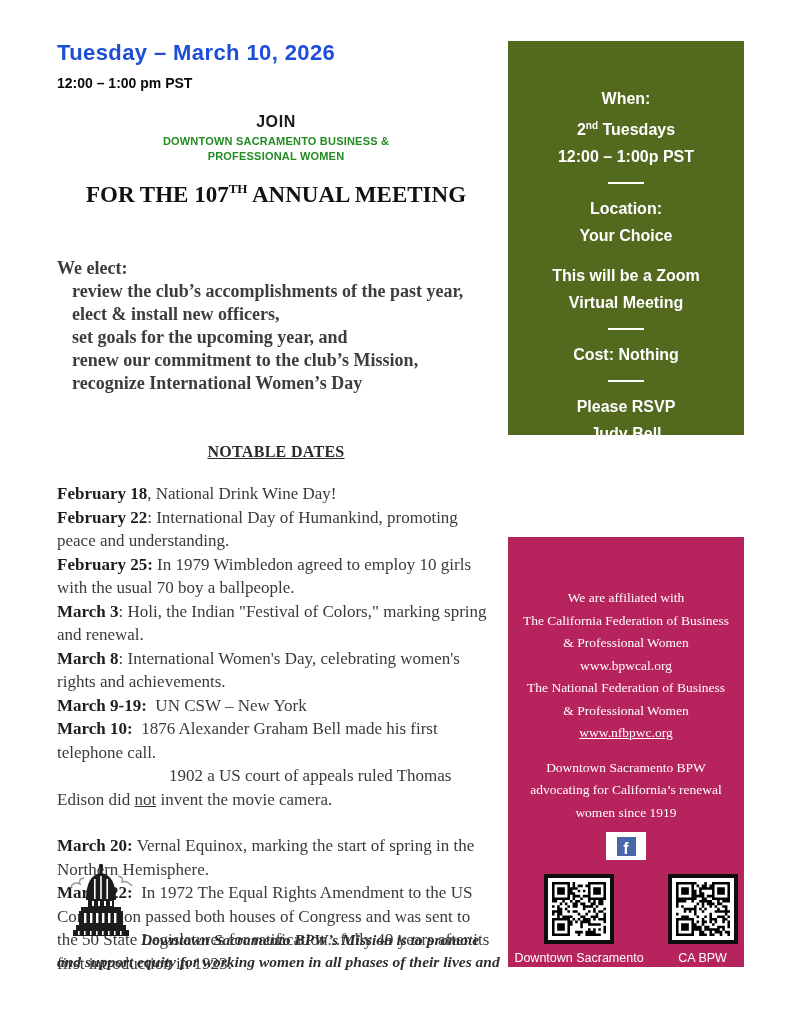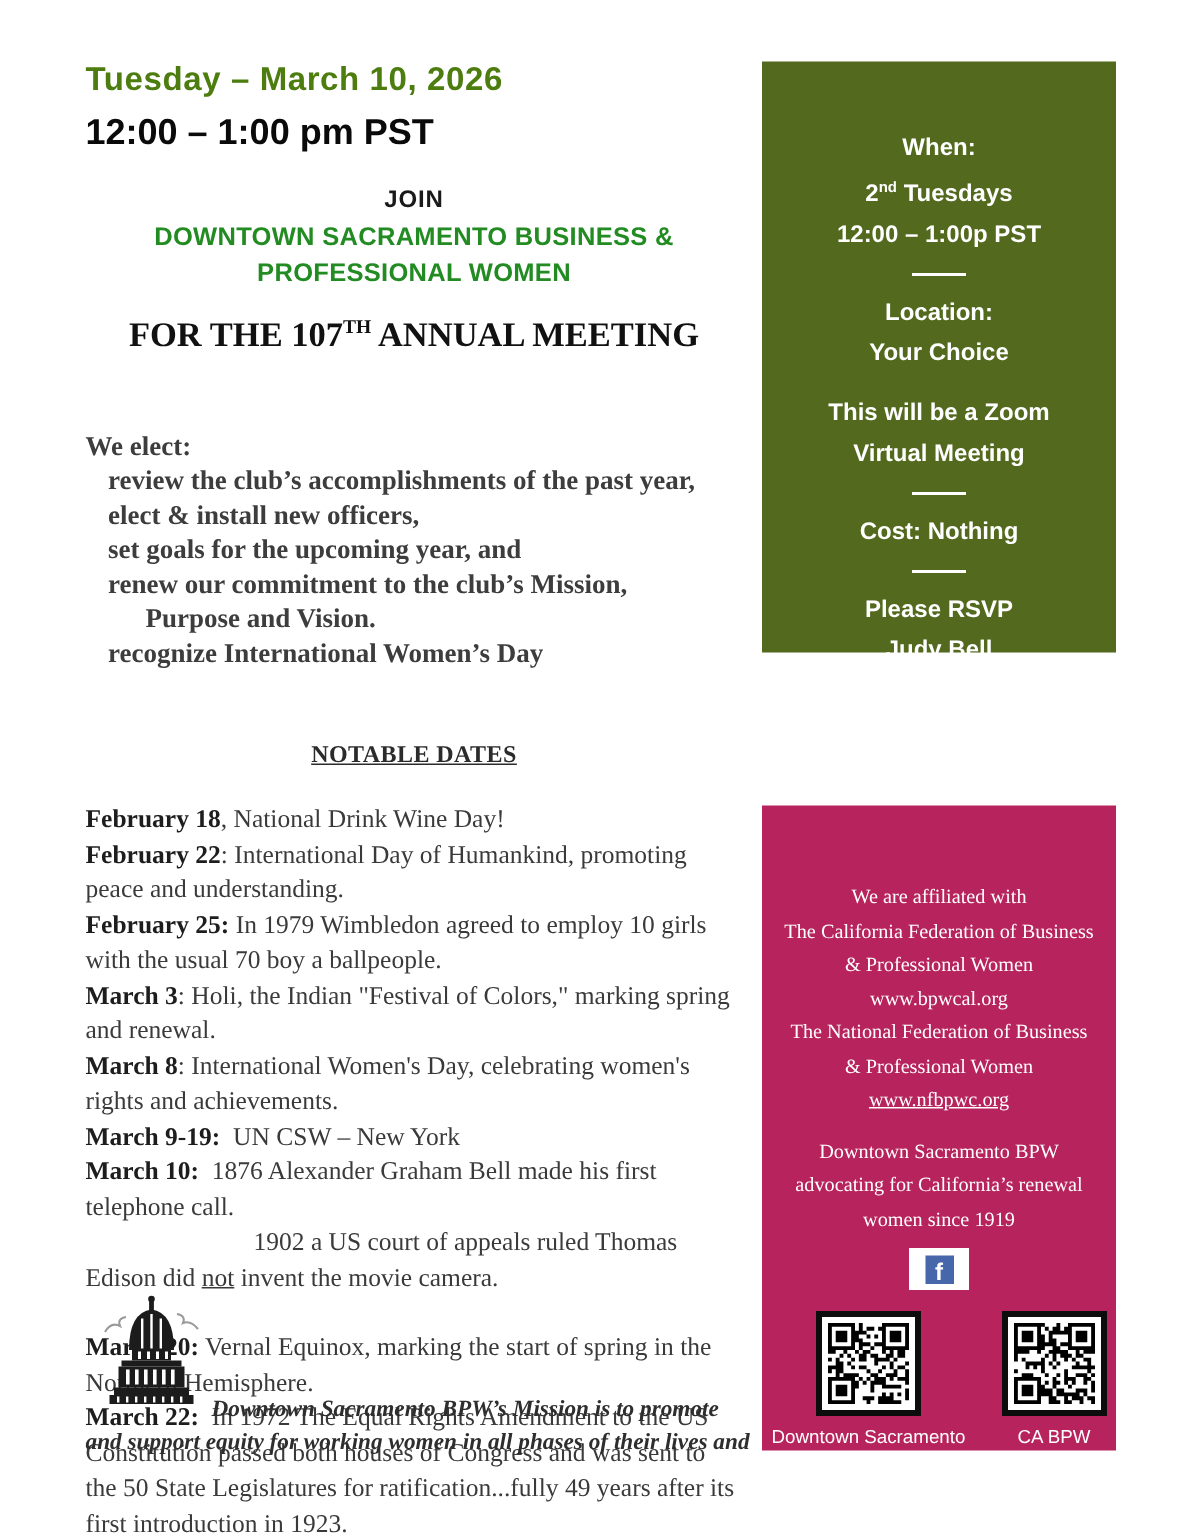--- a/index.html
+++ b/index.html
@@ -1,24 +1,24 @@
 <!DOCTYPE html>
 <html style="--accent-green-text: #228B22; --green-box-bg: #52691e; --pink-box-bg: #b7235c; --facebook-blue: #4867aa;"><head>
 <meta charset="utf-8">
 <style>
   html,body{margin:0;padding:0;background:#fff;}
   .page{position:relative;width:791px;height:1024px;background:#ffffff;overflow:hidden;
         font-family:"Liberation Sans",sans-serif;}
 
   
   .left-col{position:absolute;left:57px;top:40px;width:438px;color:#000;}
-  .date-line{font-size:22px;font-weight:bold;letter-spacing:.4px;color:#4d7c0f;}
-  .time-line{font-size:24px;font-weight:bold;margin-top:9px;color:#0a0a0a;}
+  .date-line{font-size:22px;font-weight:bold;letter-spacing:.4px;color:#1d4ed8;}
+  .time-line{font-size:14px;font-weight:bold;margin-top:9px;color:#0a0a0a;}
   .join-line{text-align:center;font-size:16px;font-weight:bold;margin-top:22px;color:#1a1a1a;letter-spacing:.6px;}
-  .org-line{text-align:center;font-size:17px;font-weight:bold;color:var(--accent-green-text);line-height:1.4;letter-spacing:.2px;}
+  .org-line{text-align:center;font-size:11px;font-weight:bold;color:var(--accent-green-text);line-height:1.4;letter-spacing:.2px;}
   .org-wrap{margin-top:3px;}
   .meeting-line{text-align:center;font-family:"Liberation Serif",serif;font-weight:bold;
                 font-size:23px;margin-top:16px;color:#111;}
   .meeting-line sup{font-size:13px;}
 
   .wewill{font-family:"Liberation Serif",serif;font-weight:bold;font-size:18px;line-height:23px;
           color:#3d3d3d;margin-top:50px;}
   .wewill .i1{padding-left:15px;}
   .wewill .i2{padding-left:40px;}
 
@@ -86,21 +86,20 @@
       <div class="org-line">PROFESSIONAL WOMEN</div>
     </div>
     <div class="meeting-line"><span>FOR THE 107</span><sup>TH</sup><span> ANNUAL MEETING</span></div>
 
     <div class="wewill">
       <div>We elect:</div>
       <div class="i1">review the club’s accomplishments of the past year,</div>
       <div class="i1">elect &amp; install new officers,</div>
       <div class="i1">set goals for the upcoming year, and</div>
       <div class="i1">renew our commitment to the club’s Mission,</div>
-      <div class="i2">Purpose and Vision.</div>
       <div class="i1">recognize International Women’s Day</div>
     </div>
 
     <div class="notable-head">NOTABLE DATES</div>
 
     <div class="dates">
       <p><b>February 18</b><span>, </span><span>National Drink Wine Day!</span></p>
       <p><b>February 22</b><span>: </span><span>International Day of Humankind, promoting peace and understanding.</span></p>
       <p><b>February 25:</b><span> </span><span>In 1979 Wimbledon agreed to employ 10 girls with the usual 70 boy a ballpeople.</span></p>
       <p><b>March 3</b><span>: </span><span>Holi, the Indian "Festival of Colors," marking spring and renewal.</span></p>

